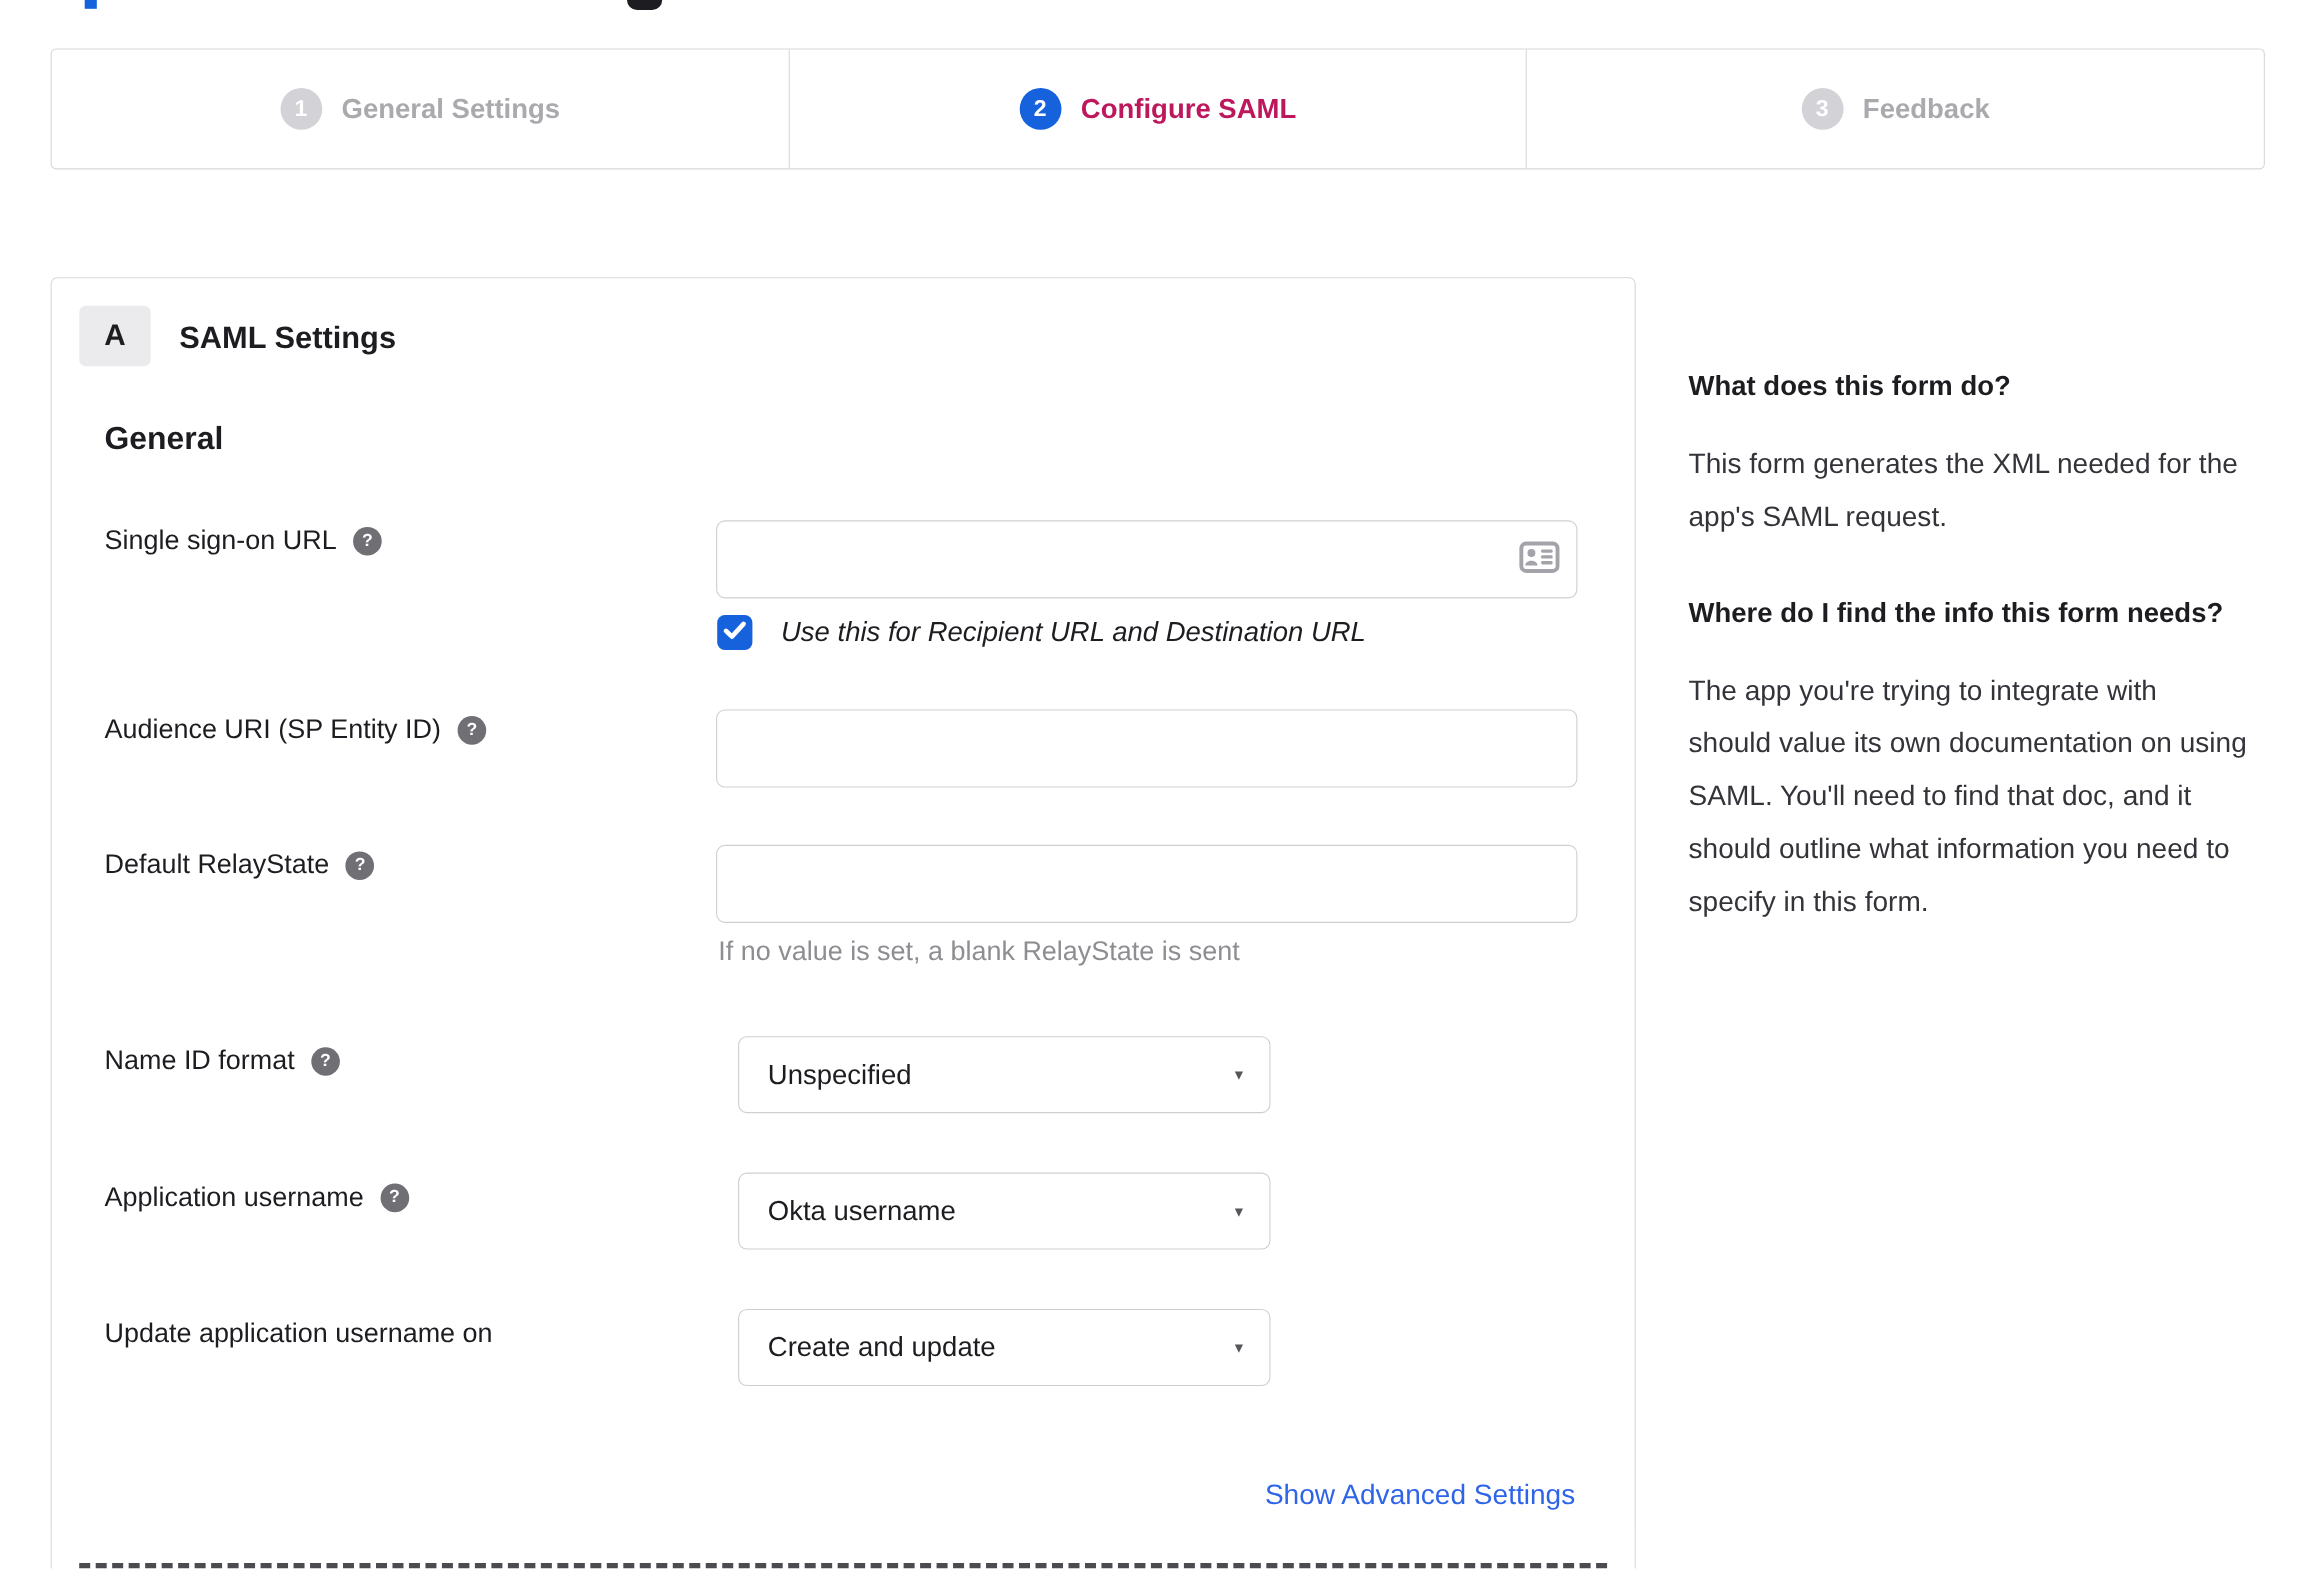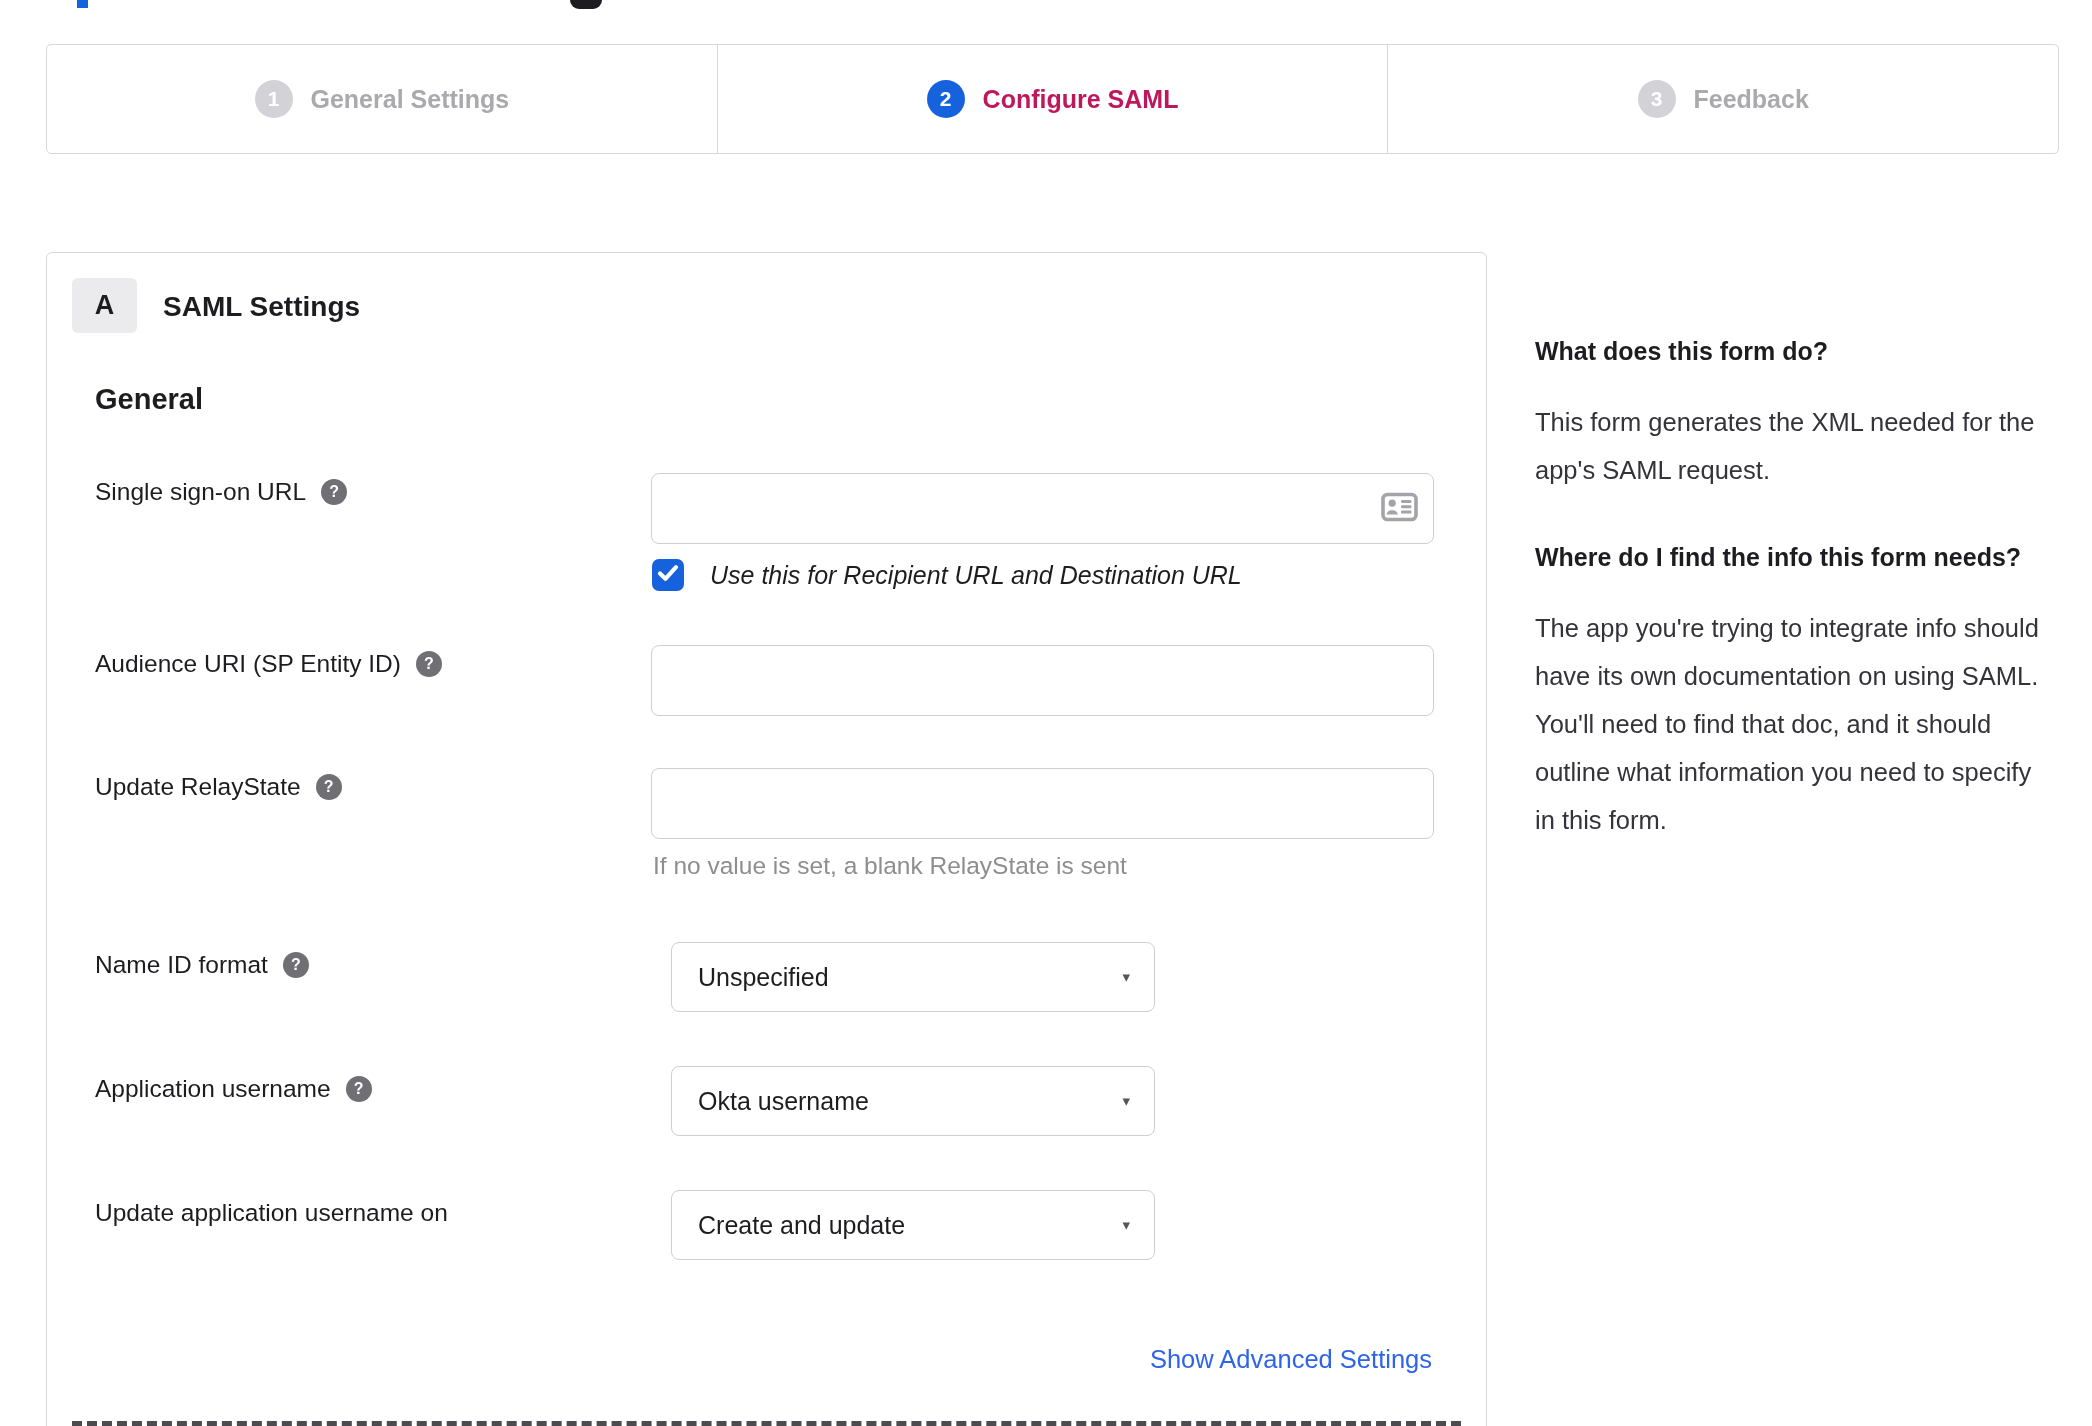--- a/index.html
+++ b/index.html
@@ -124,21 +124,21 @@
 
   <div class="f-label" style="top:397px;">
     <span>Audience URI (SP Entity ID)</span>
     <span class="help">?</span>
   </div>
   <div class="input-wrap" style="top:392px;">
     <input type="text" style="padding-right: 24px;" value="">
   </div>
 
   <div class="f-label" style="top:520px;">
-    <span>Update RelayState</span>
+    <span>Default RelayState</span>
     <span class="help">?</span>
   </div>
   <div class="input-wrap" style="top:515px;">
     <input type="text" style="padding-right: 24px;" value="">
   </div>
   <div class="hint" style="top:599px;">If no value is set, a blank RelayState is sent</div>
 
   <div class="f-label" style="top:698px;">
     <span>Name ID format</span>
     <span class="help">?</span>
@@ -167,14 +167,14 @@
 
   <a class="adv-link" href="#">Show Advanced Settings</a>
 
   <div class="dash-sep"></div>
 </div>
 
 <div class="help-side">
   <h3>What does this form do?</h3>
   <p>This form generates the XML needed for the app's SAML request.</p>
   <h3>Where do I find the info this form needs?</h3>
-  <p>The app you're trying to integrate info should have its own documentation on using SAML. You'll need to find that doc, and it should outline what information you need to specify in this form.</p>
+  <p>The app you're trying to integrate with should value its own documentation on using SAML. You'll need to find that doc, and it should outline what information you need to specify in this form.</p>
 </div>
 
 </body></html>

